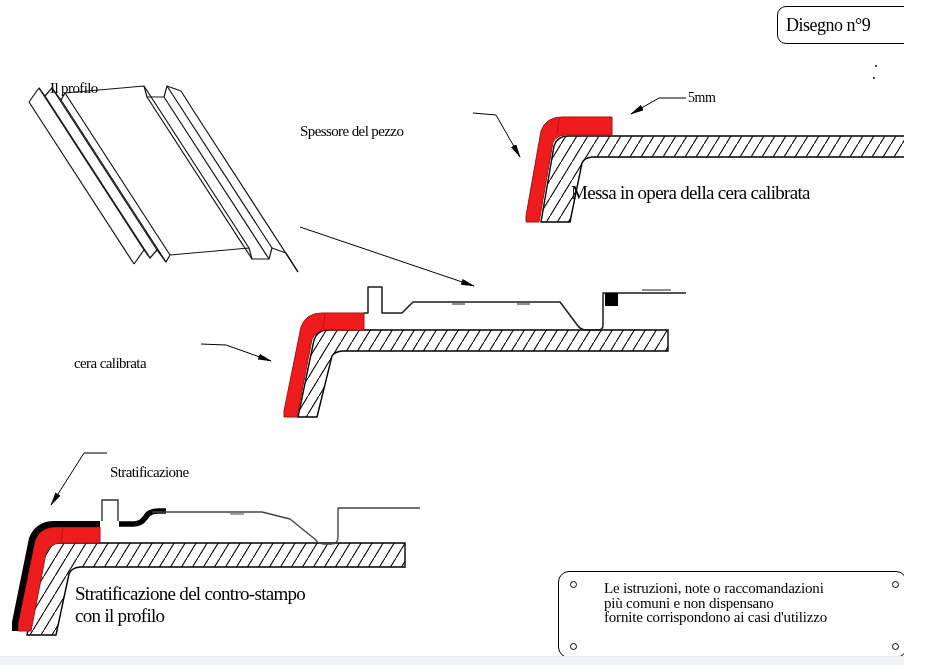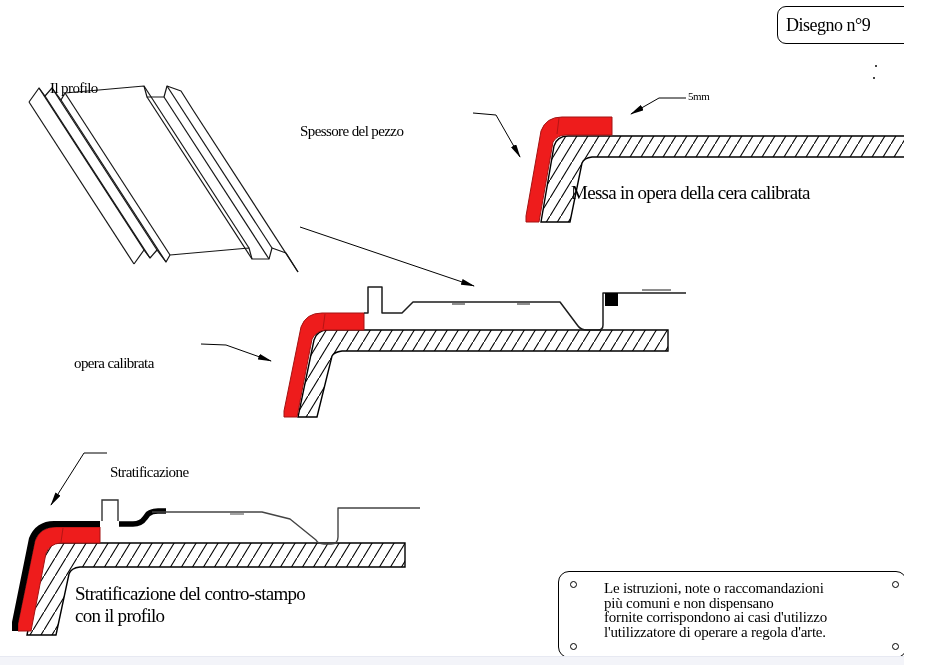--- a/index.html
+++ b/index.html
@@ -2,21 +2,21 @@
 <html><head>
 <meta charset="utf-8">
 <style>
   html,body{margin:0;padding:0;background:#fff;}
   .canvas{
     position:relative;width:904px;height:665px;background:#ffffff;overflow:hidden;
     font-family:Liberation Serif, serif;color:#000;
   }
   .canvas svg.art{position:absolute;left:0;top:0;}
   .lbl{position:absolute;font-size:15px;letter-spacing:-0.6px;white-space:nowrap;margin-top:19px;}
-  .lbl-sm{position:absolute;font-size:11px;letter-spacing:-0.4px;white-space:nowrap;text-align:right;}
+  .lbl-sm{position:absolute;font-size:14px;letter-spacing:-0.4px;white-space:nowrap;text-align:right;}
   .cap{position:absolute;font-size:19px;letter-spacing:-0.7px;white-space:nowrap;}
   .title-box{
     position:absolute;left:777px;top:6px;width:141px;height:38px;
     border:1.6px solid #000;border-radius:9px;box-sizing:border-box;
     display:flex;align-items:center;padding-left:8px;
     font-size:18px;letter-spacing:-0.5px;background:#fff;
   }
   .note-plate{
     position:absolute;left:558px;top:571px;width:349px;height:87px;
     border:1.5px solid #000;border-radius:11px;box-sizing:border-box;background:#fff;
@@ -112,35 +112,34 @@
   </div>
 
   <div class="lbl" style="left:50px;top:61px">Il profilo</div>
 
   <div class="lbl" style="left:300px;top:104px">Spessore del pezzo</div>
 
   <div class="lbl-sm" style="left:688px;top:90px">5mm</div>
 
   <div class="cap" style="left:571px;top:182px">Messa in opera della cera calibrata</div>
 
-  <div class="lbl" style="left:74px;top:336px">opera calibrata</div>
+  <div class="lbl" style="left:74px;top:336px">cera calibrata</div>
 
 
   <div class="lbl" style="left:110px;top:445px">Stratificazione</div>
 
   <div class="cap" style="left:75px;top:583px">Stratificazione del contro-stampo</div>
   <div class="cap" style="left:75px;top:605px">con il profilo</div>
 
   <div class="note-plate">
     <span class="screw tl"></span>
     <span class="screw tr"></span>
     <span class="screw bl"></span>
     <span class="screw br"></span>
     <div class="note-text">
       <div>Le istruzioni, note o raccomandazioni</div>
       <div>più comuni e non dispensano</div>
       <div>fornite corrispondono ai casi d'utilizzo</div>
-      <div>l'utilizzatore di operare a regola d'arte.</div>
     </div>
   </div>
 
   <div class="footer-strip"></div>
 </div>
 
 </body></html>

